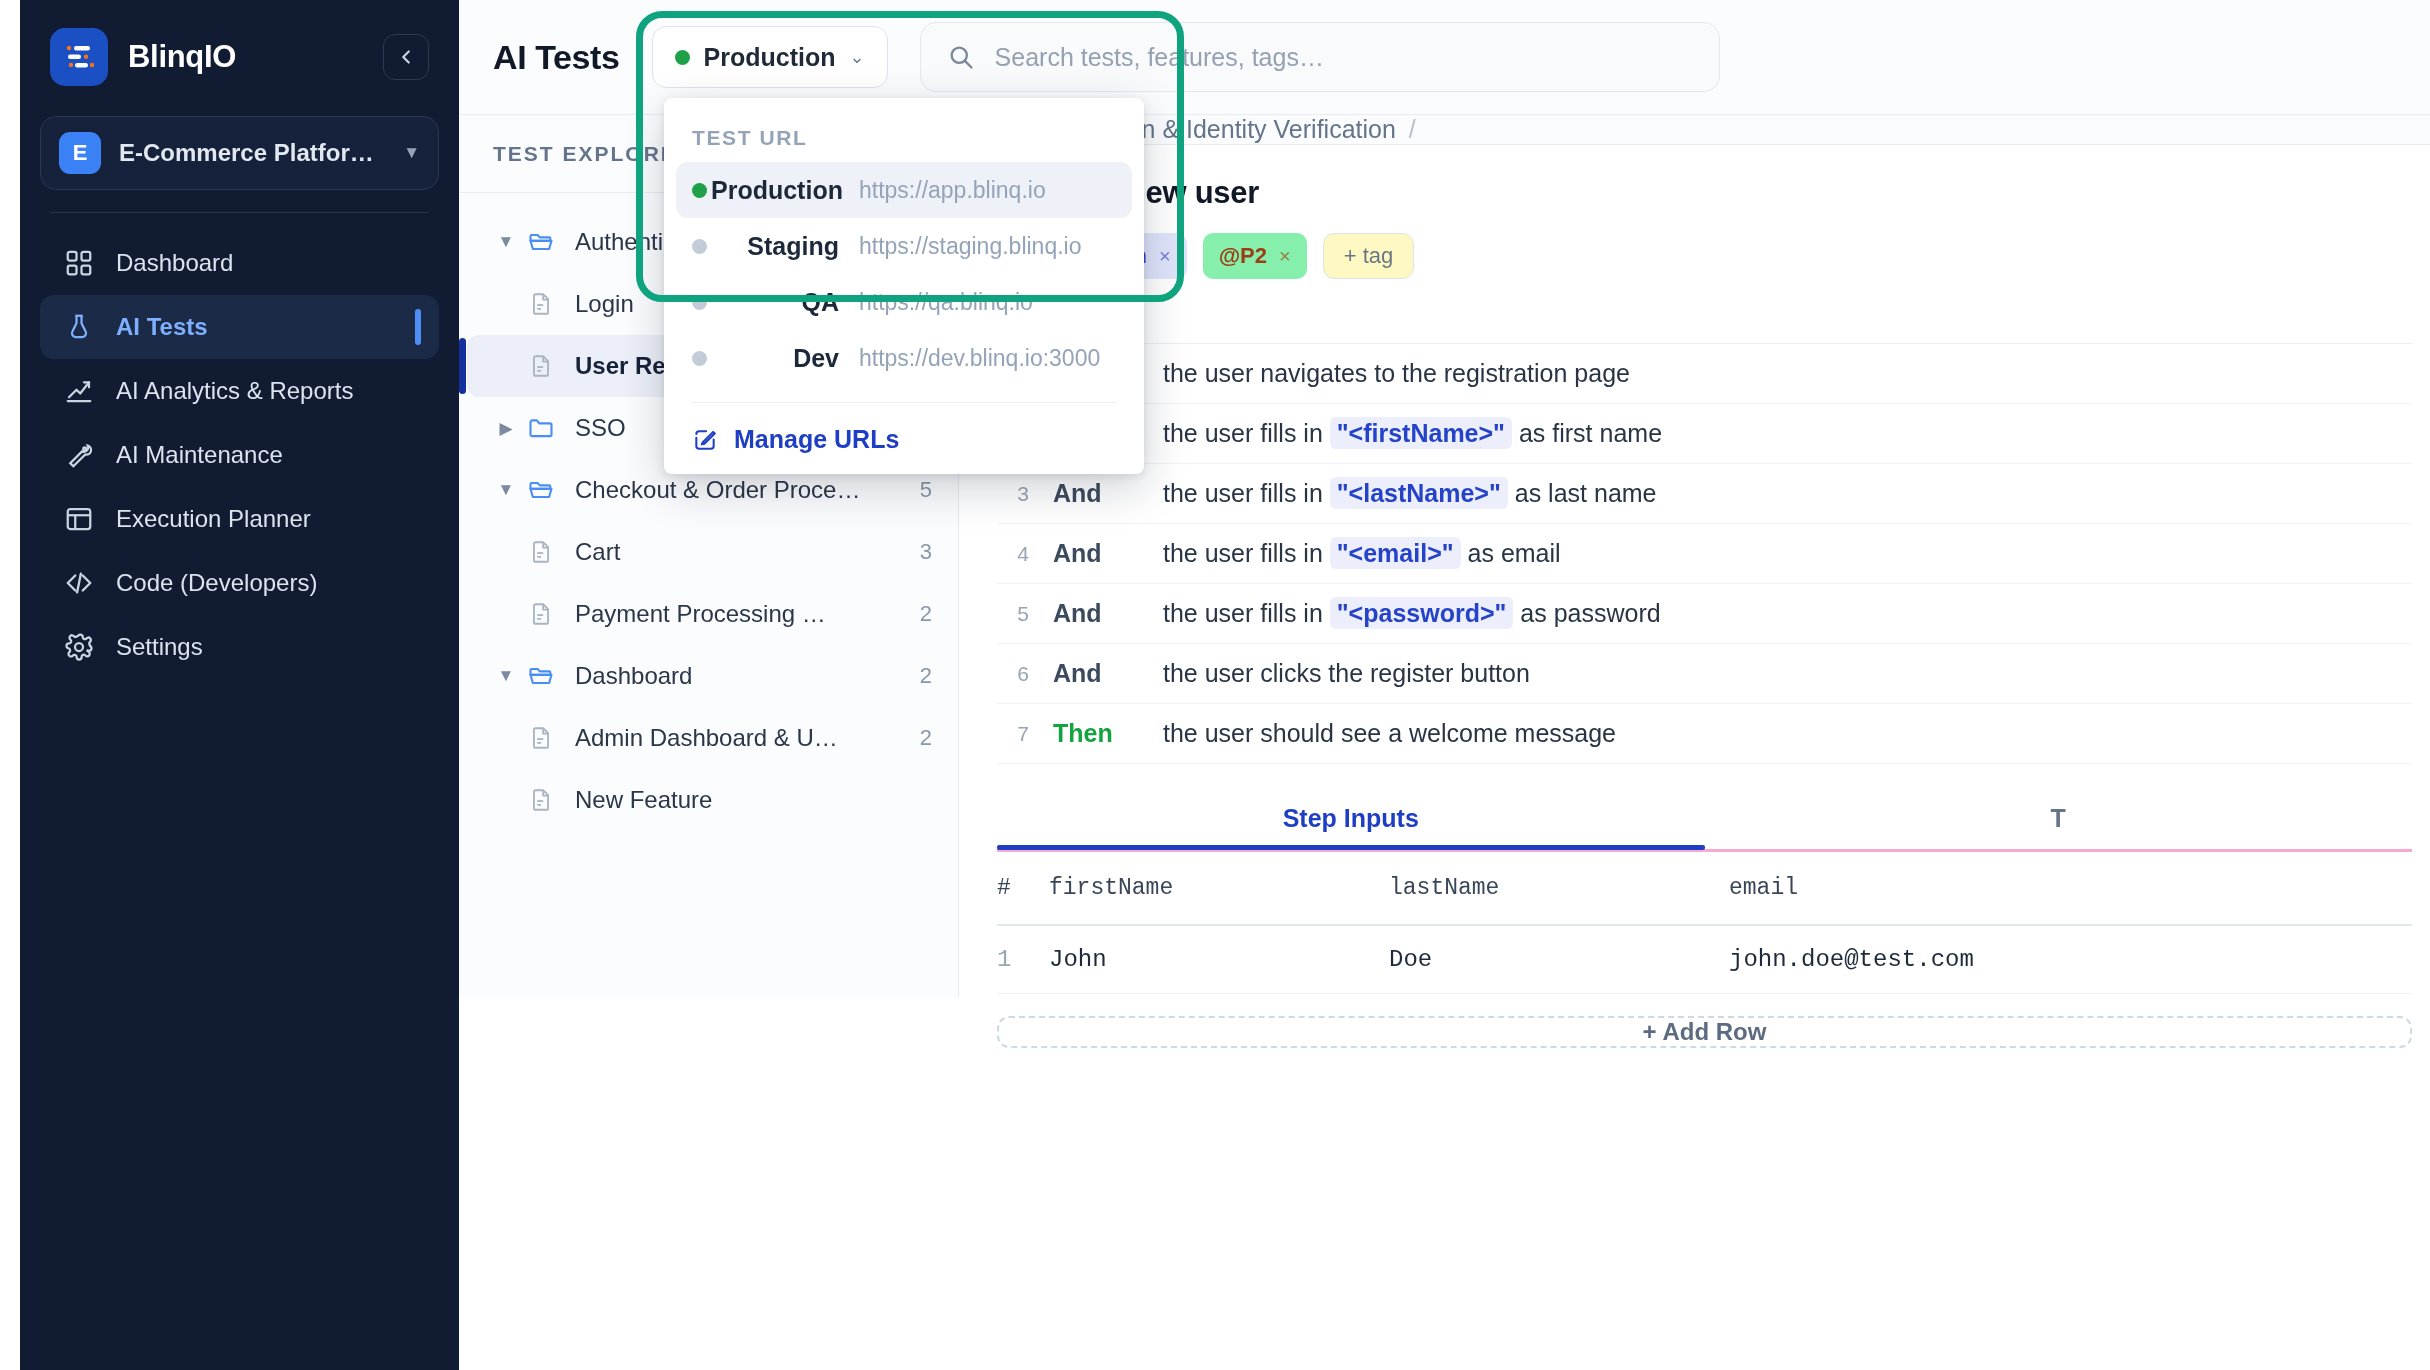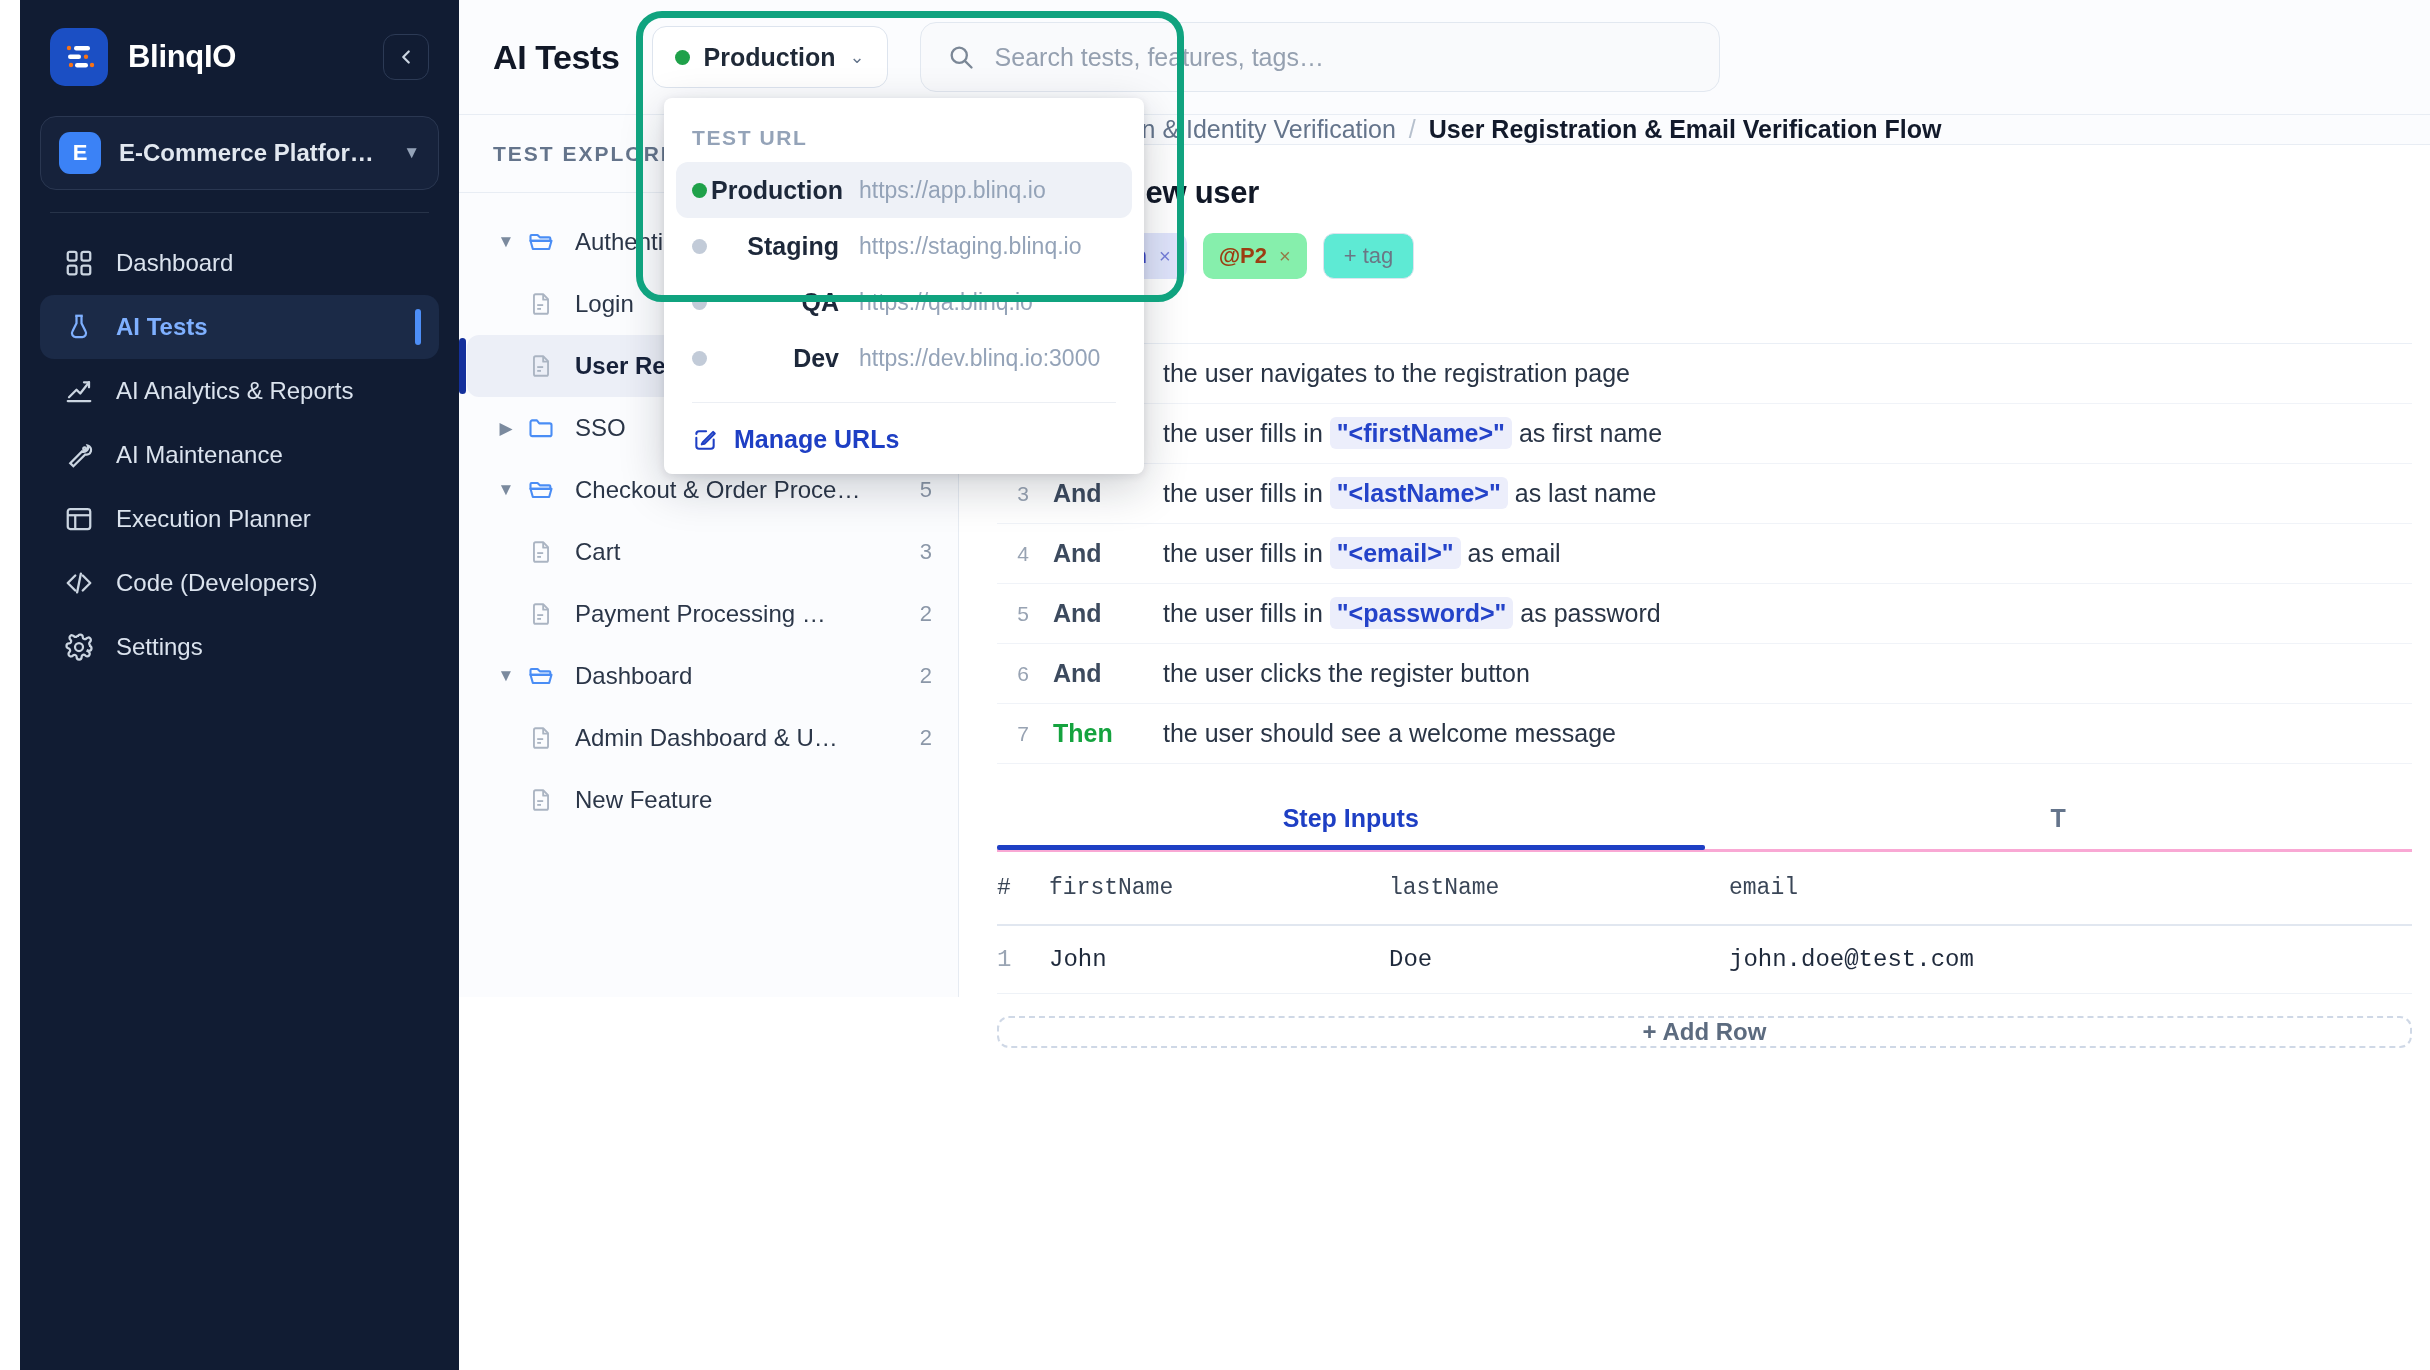--- a/index.html
+++ b/index.html
@@ -144,21 +144,21 @@
   .scn-title { font-size:31px; font-weight:bold; color:#111827; letter-spacing:-0.3px; }
   .tags { display:flex; align-items:center; gap:16px; margin-top:22px; }
   .tag {
     height:46px; border-radius:10px; display:flex; align-items:center;
     padding:0 16px; gap:12px; font-size:22px; font-weight:bold;
   }
   .tag.blue { background:#dfe4fb; color:#3b47c6; }
   .tag.amber { background:#86efac; color:#9c3d12; }
   .tag .x { font-size:20px; opacity:.65; cursor:pointer; font-weight:normal; }
   .tag-add {
-    height:46px; border-radius:11px; border:1px solid #dde4ee; background:#5eead4;
+    height:46px; border-radius:11px; border:1px solid #dde4ee; background:#fef9c3;
     display:flex; align-items:center; padding:0 20px; font-size:22px;
     color:#6b7685; cursor:pointer;
   }
 
   .steps-hd {
     margin:30px 38px 0 38px; padding-bottom:6px;
     font-size:24px; font-weight:bold; color:#475569;
     border-bottom:1px solid #eaeff6;
   }
   .steps { margin:0 38px; }
@@ -530,21 +530,20 @@
           </div>
 
         </div>
       </div>
 
       <div class="detail">
 
         <div class="crumbs">
           <span class="c1">Authentication &amp; Identity Verification</span>
           <span class="sep">/</span>
-          <span class="c2">User Registration &amp; Email Verification Flow</span>
         </div>
 
         <div class="scenario">
           <div class="scn-title">Register new user</div>
           <div class="tags">
             <div class="tag blue">
               <span>@regression</span>
               <span class="x">×</span>
             </div>
             <div class="tag amber">

